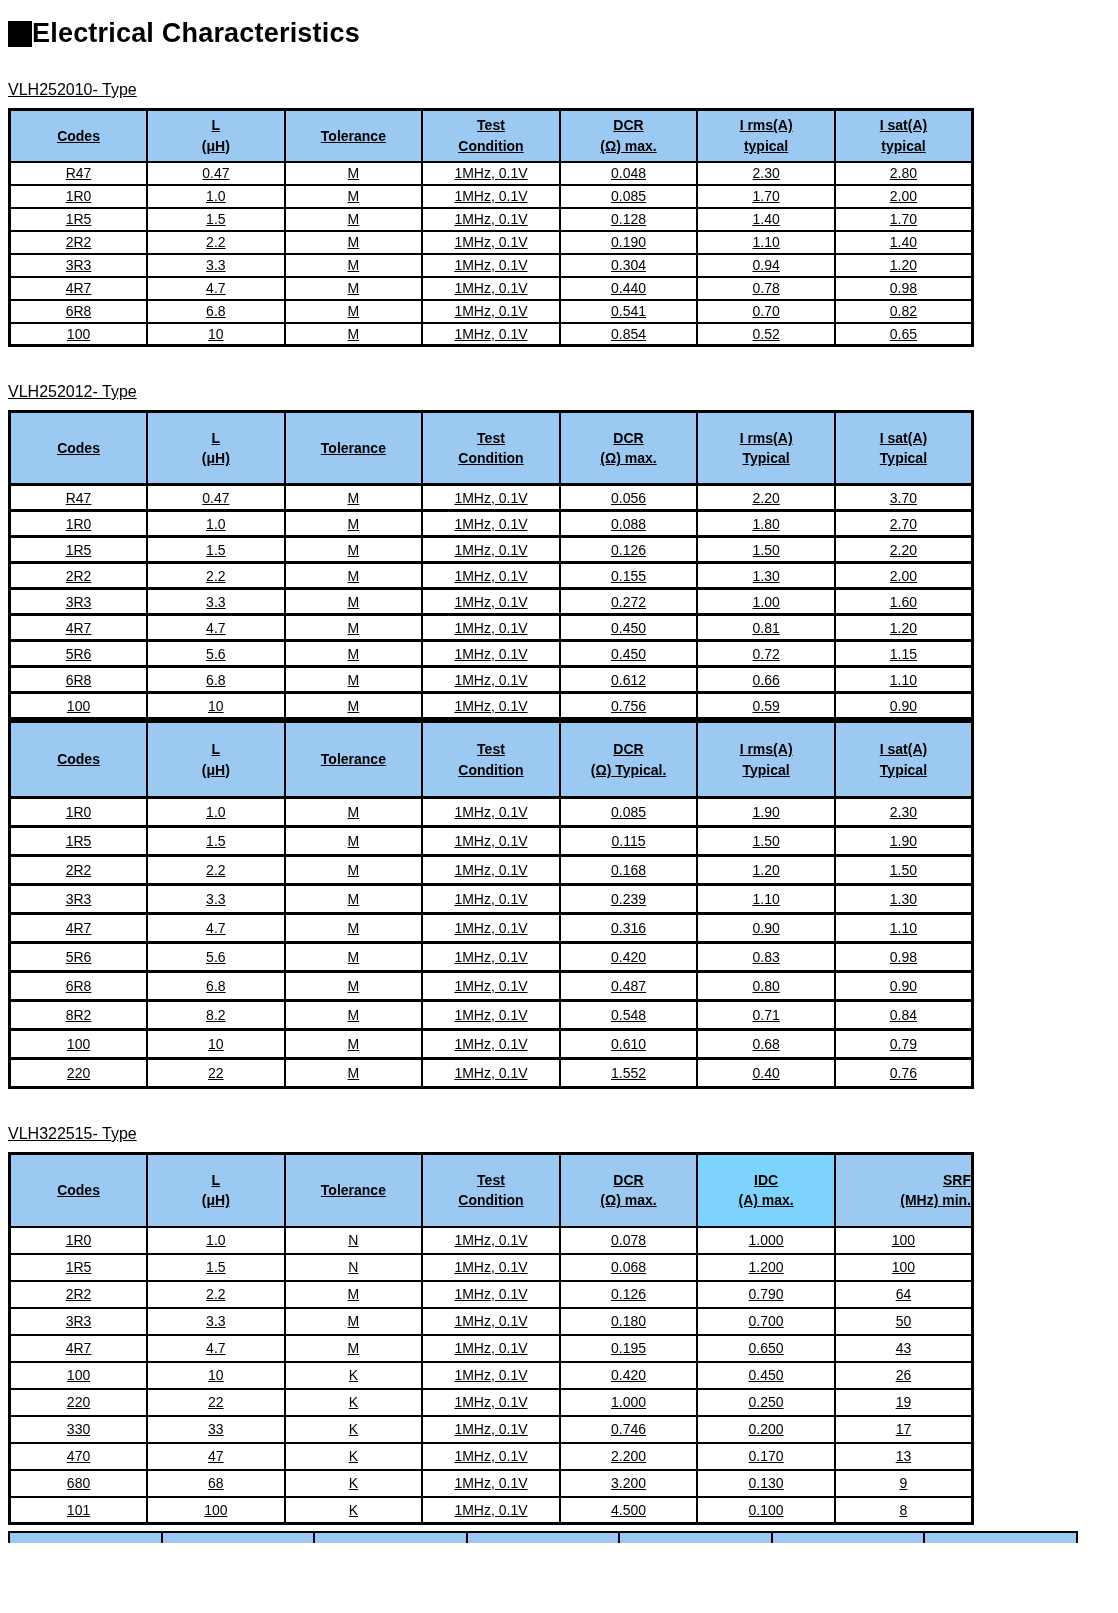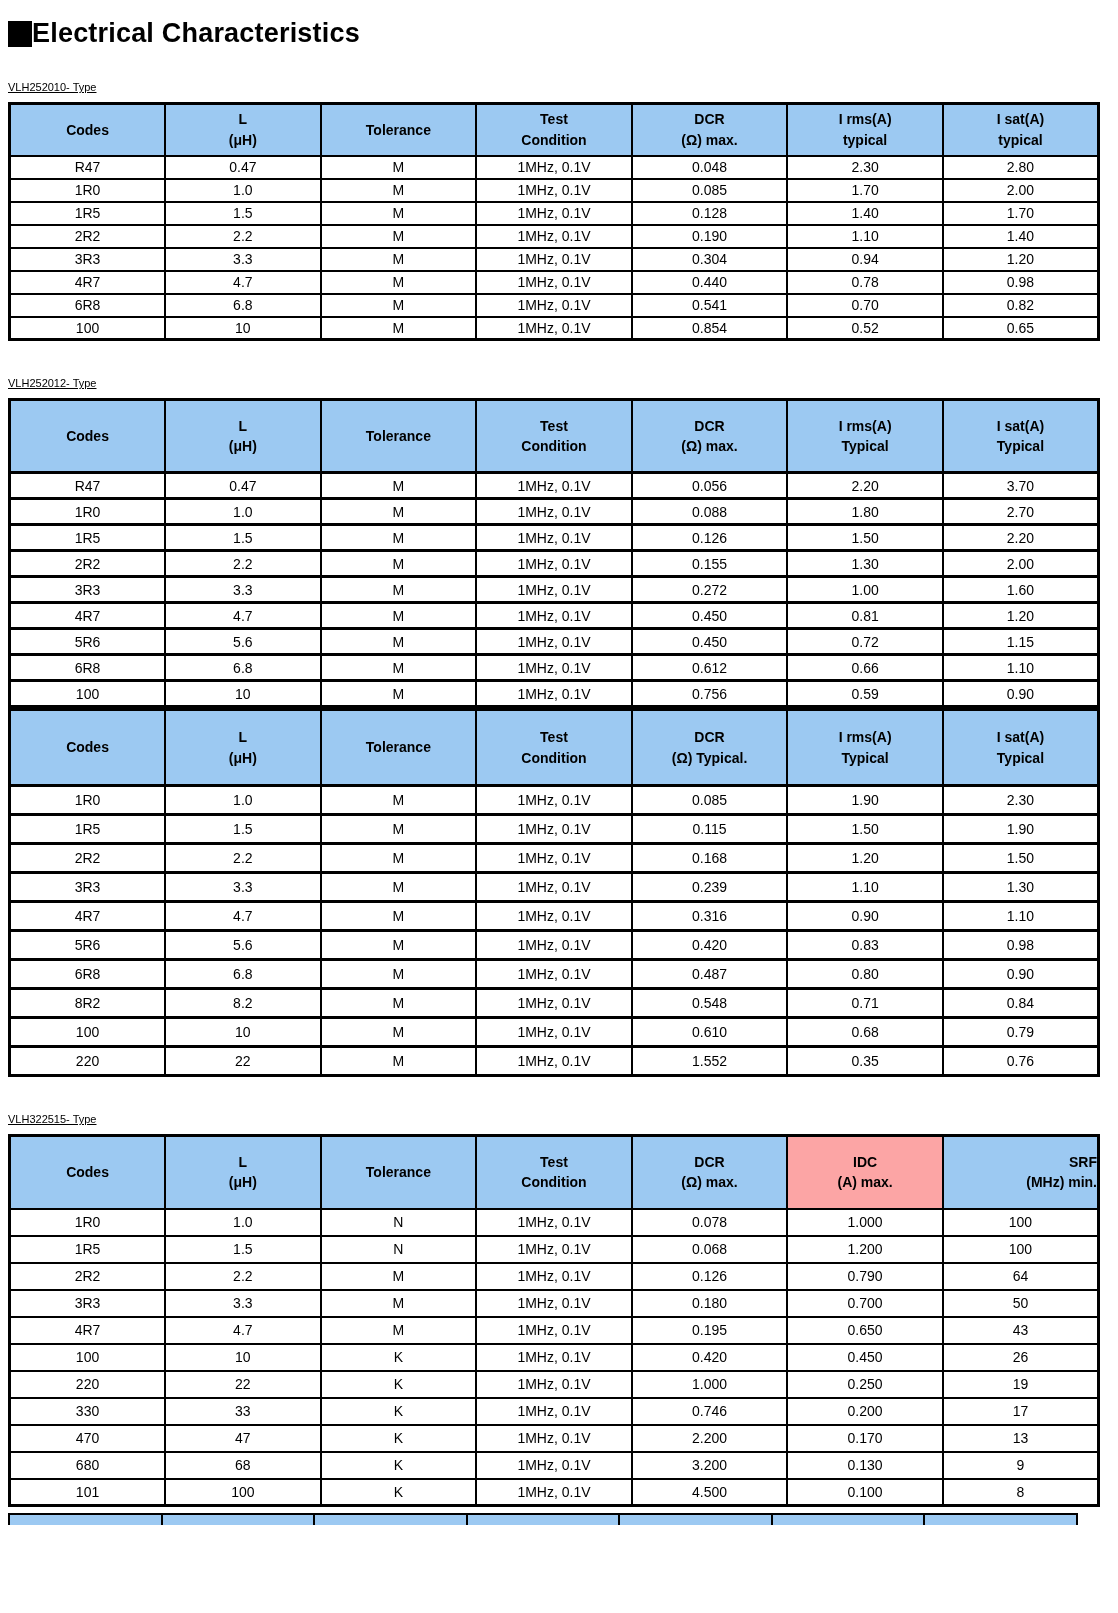--- a/index.html
+++ b/index.html
@@ -28,32 +28,33 @@
     background: #000000;
     display: inline-block;
   }
   .page-title {
     font-size: 27px;
     font-weight: bold;
     letter-spacing: 0.2px;
   }
   
   .section-heading {
-    font-size: 11px;
+    font-size: 16px;
     text-decoration: underline;
     margin-top: 36px;
     margin-bottom: 9px;
   }
   .section-heading.first { margin-top: 32px; }
   
   table.spec {
     border-collapse: collapse;
     table-layout: fixed;
-    width: 1092px;
+    width: 966px;
     border: 3px solid #000000;
+    text-decoration: underline;
   }
   table.spec th, table.spec td {
     border: 2px solid #000000;
     text-align: center;
     vertical-align: middle;
     font-size: 14px;
     overflow: hidden;
     white-space: nowrap;
   }
   table.spec th {
@@ -380,38 +381,38 @@
             <td>0.610</td>
             <td>0.68</td>
             <td>0.79</td>
           </tr>
           <tr>
             <td>220</td>
             <td>22</td>
             <td>M</td>
             <td>1MHz, 0.1V</td>
             <td>1.552</td>
-            <td>0.35</td>
+            <td>0.40</td>
             <td>0.76</td>
           </tr>
         </tbody>
       </table>
   </div>
 
   <div>
     <div class="section-heading">VLH322515- Type</div>
     <table class="spec t3">
         <thead>
           <tr>
             <th style="background: rgb(156, 201, 242);">Codes</th>
             <th style="background: rgb(156, 201, 242);">L<br>(μH)</th>
             <th style="background: rgb(156, 201, 242);">Tolerance</th>
             <th style="background: rgb(156, 201, 242);">Test<br>Condition</th>
             <th style="background: rgb(156, 201, 242);">DCR<br>(Ω) max.</th>
-            <th style="background: #fca5a5;">IDC<br>(A) max.</th>
+            <th style="background: #7dd3fc;">IDC<br>(A) max.</th>
             <th style="background: rgb(156, 201, 242); text-align: right;">SRF<br>(MHz) min.</th>
           </tr>
         </thead>
         <tbody>
           <tr>
             <td>1R0</td>
             <td>1.0</td>
             <td>N</td>
             <td>1MHz, 0.1V</td>
             <td>0.078</td>

